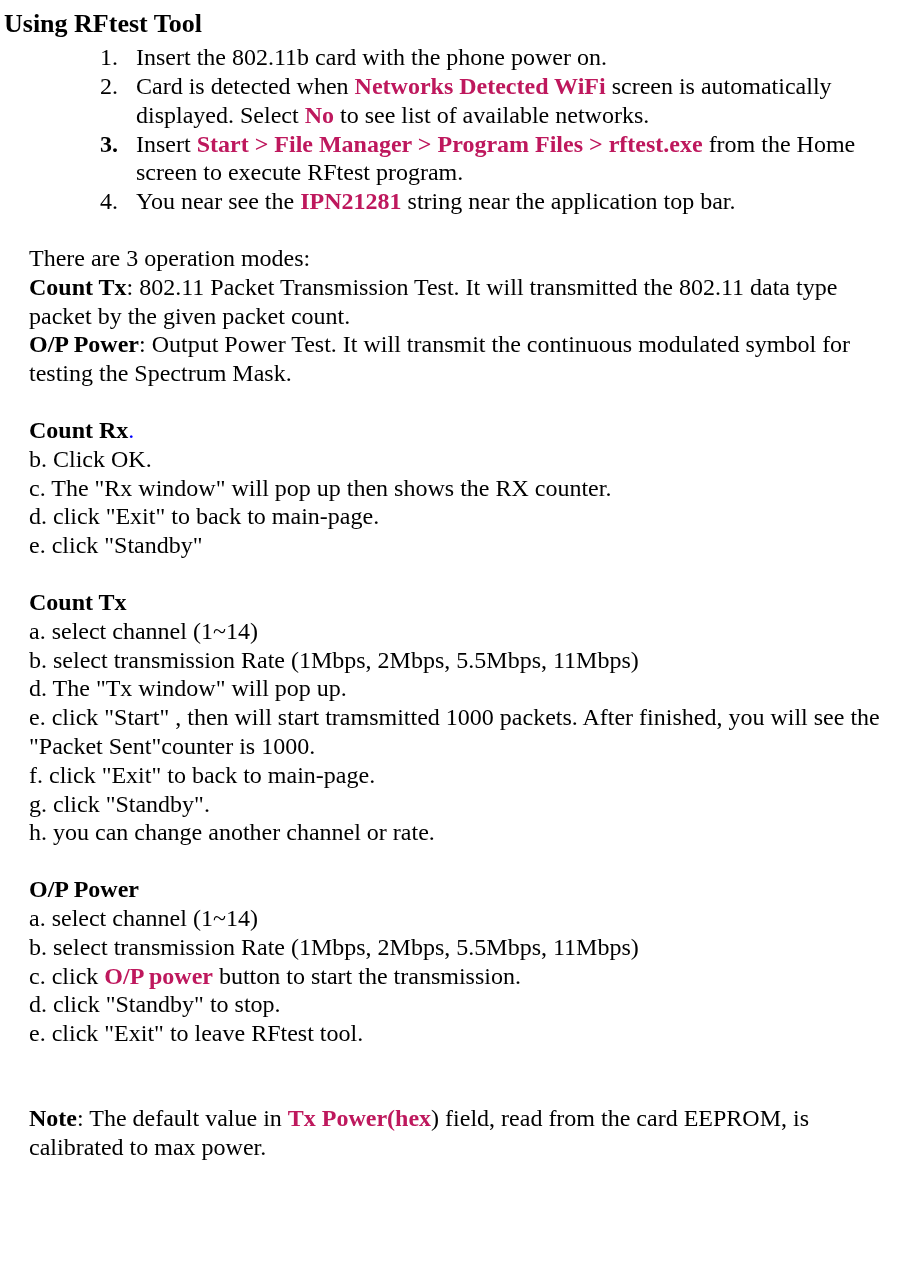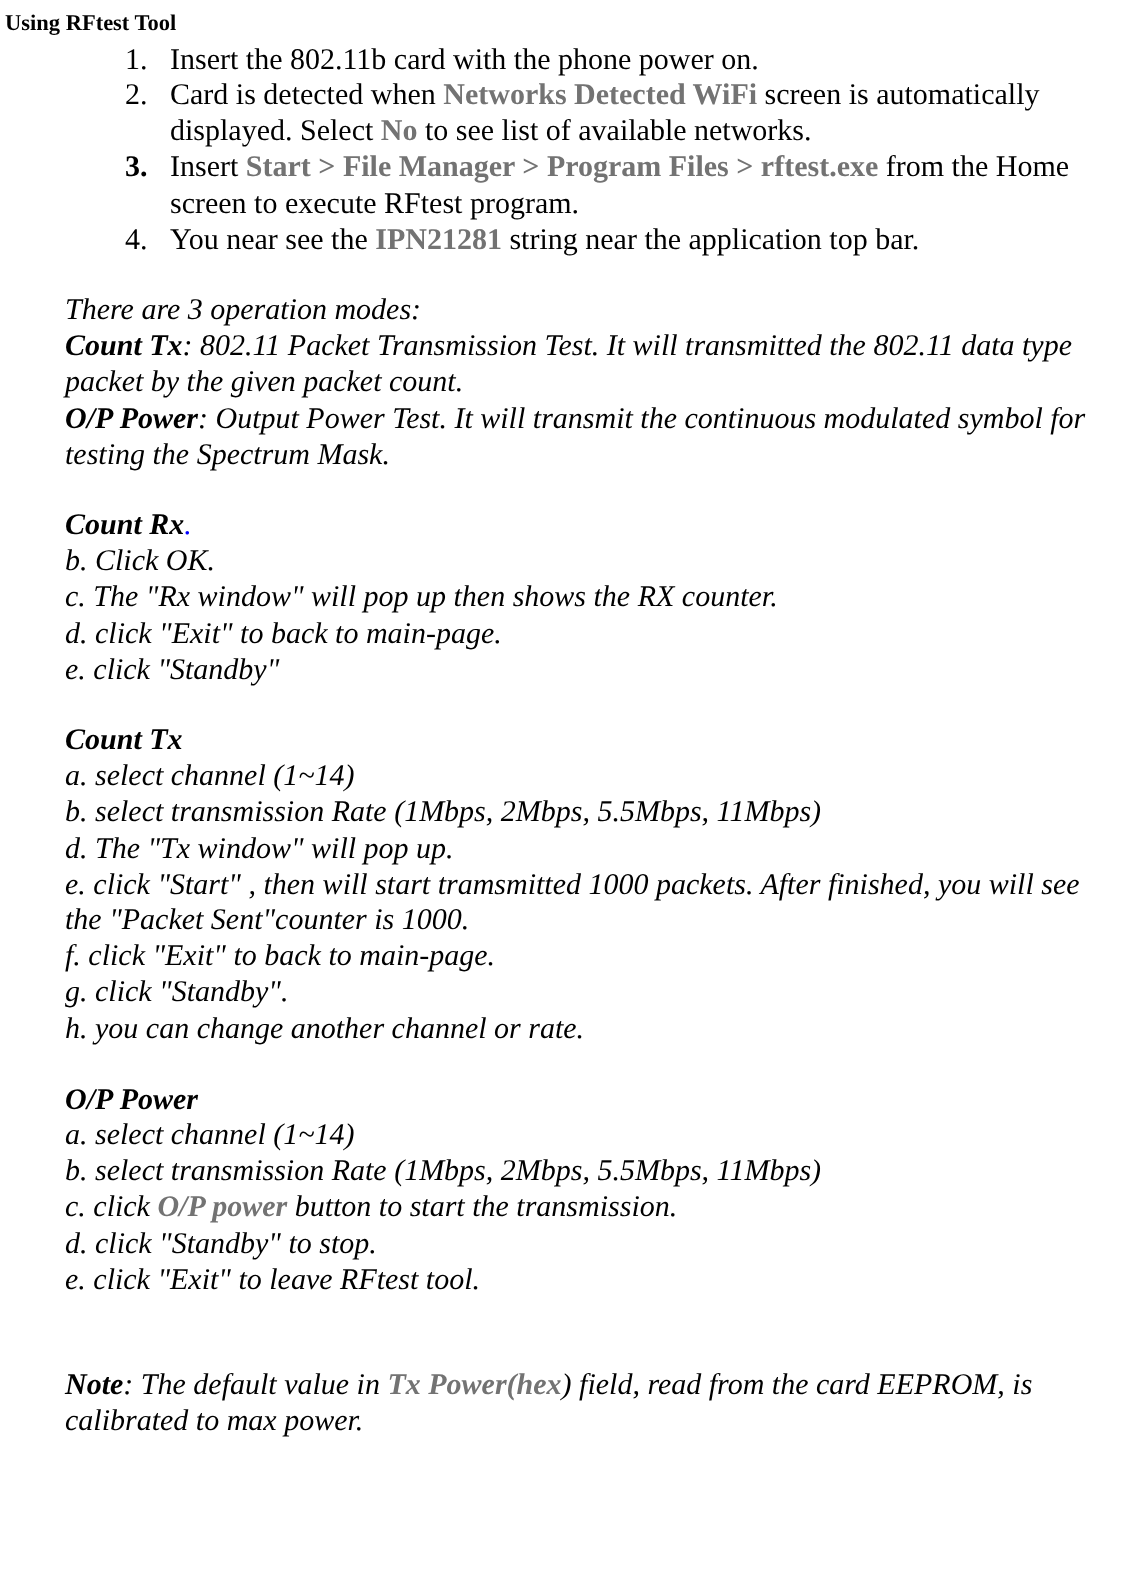--- a/index.html
+++ b/index.html
@@ -6,50 +6,49 @@
       font-family: "Times New Roman", Times, serif;
       font-size: 24px;
       line-height: 1.2;
       margin: 0;
       padding: 8px 0 0 0;
       color: #000;
       width: 898px;
     }
     .title {
       font-weight: bold;
-      font-size: 18px;
+      font-size: 26px;
       margin: 0 0 4px 4px;
     }
     .numbered-list {
       margin: 0 0 0 40px;
       padding: 0 14px 0 60px;
     }
     .list-item {
       display: flex;
       margin-bottom: 0;
     }
     .list-num {
       min-width: 36px;
     }
     .list-content {
       flex: 1;
     }
     .indented-block {
-      margin-left: 52px;
+      margin-left: 29px;
       padding-right: 14px;
-      font-style: italic;
     }
     .bold {
       font-weight: bold;
     }
     .blue {
       color: #0000ff;
     }
     .blue-bold {
-      color: #737373;
+      color: #be185d;
       font-weight: bold;
     }
     .spacer {
       height: 28px;
     }
     .para {
       margin: 0;
     }
   </style>
 </head>

